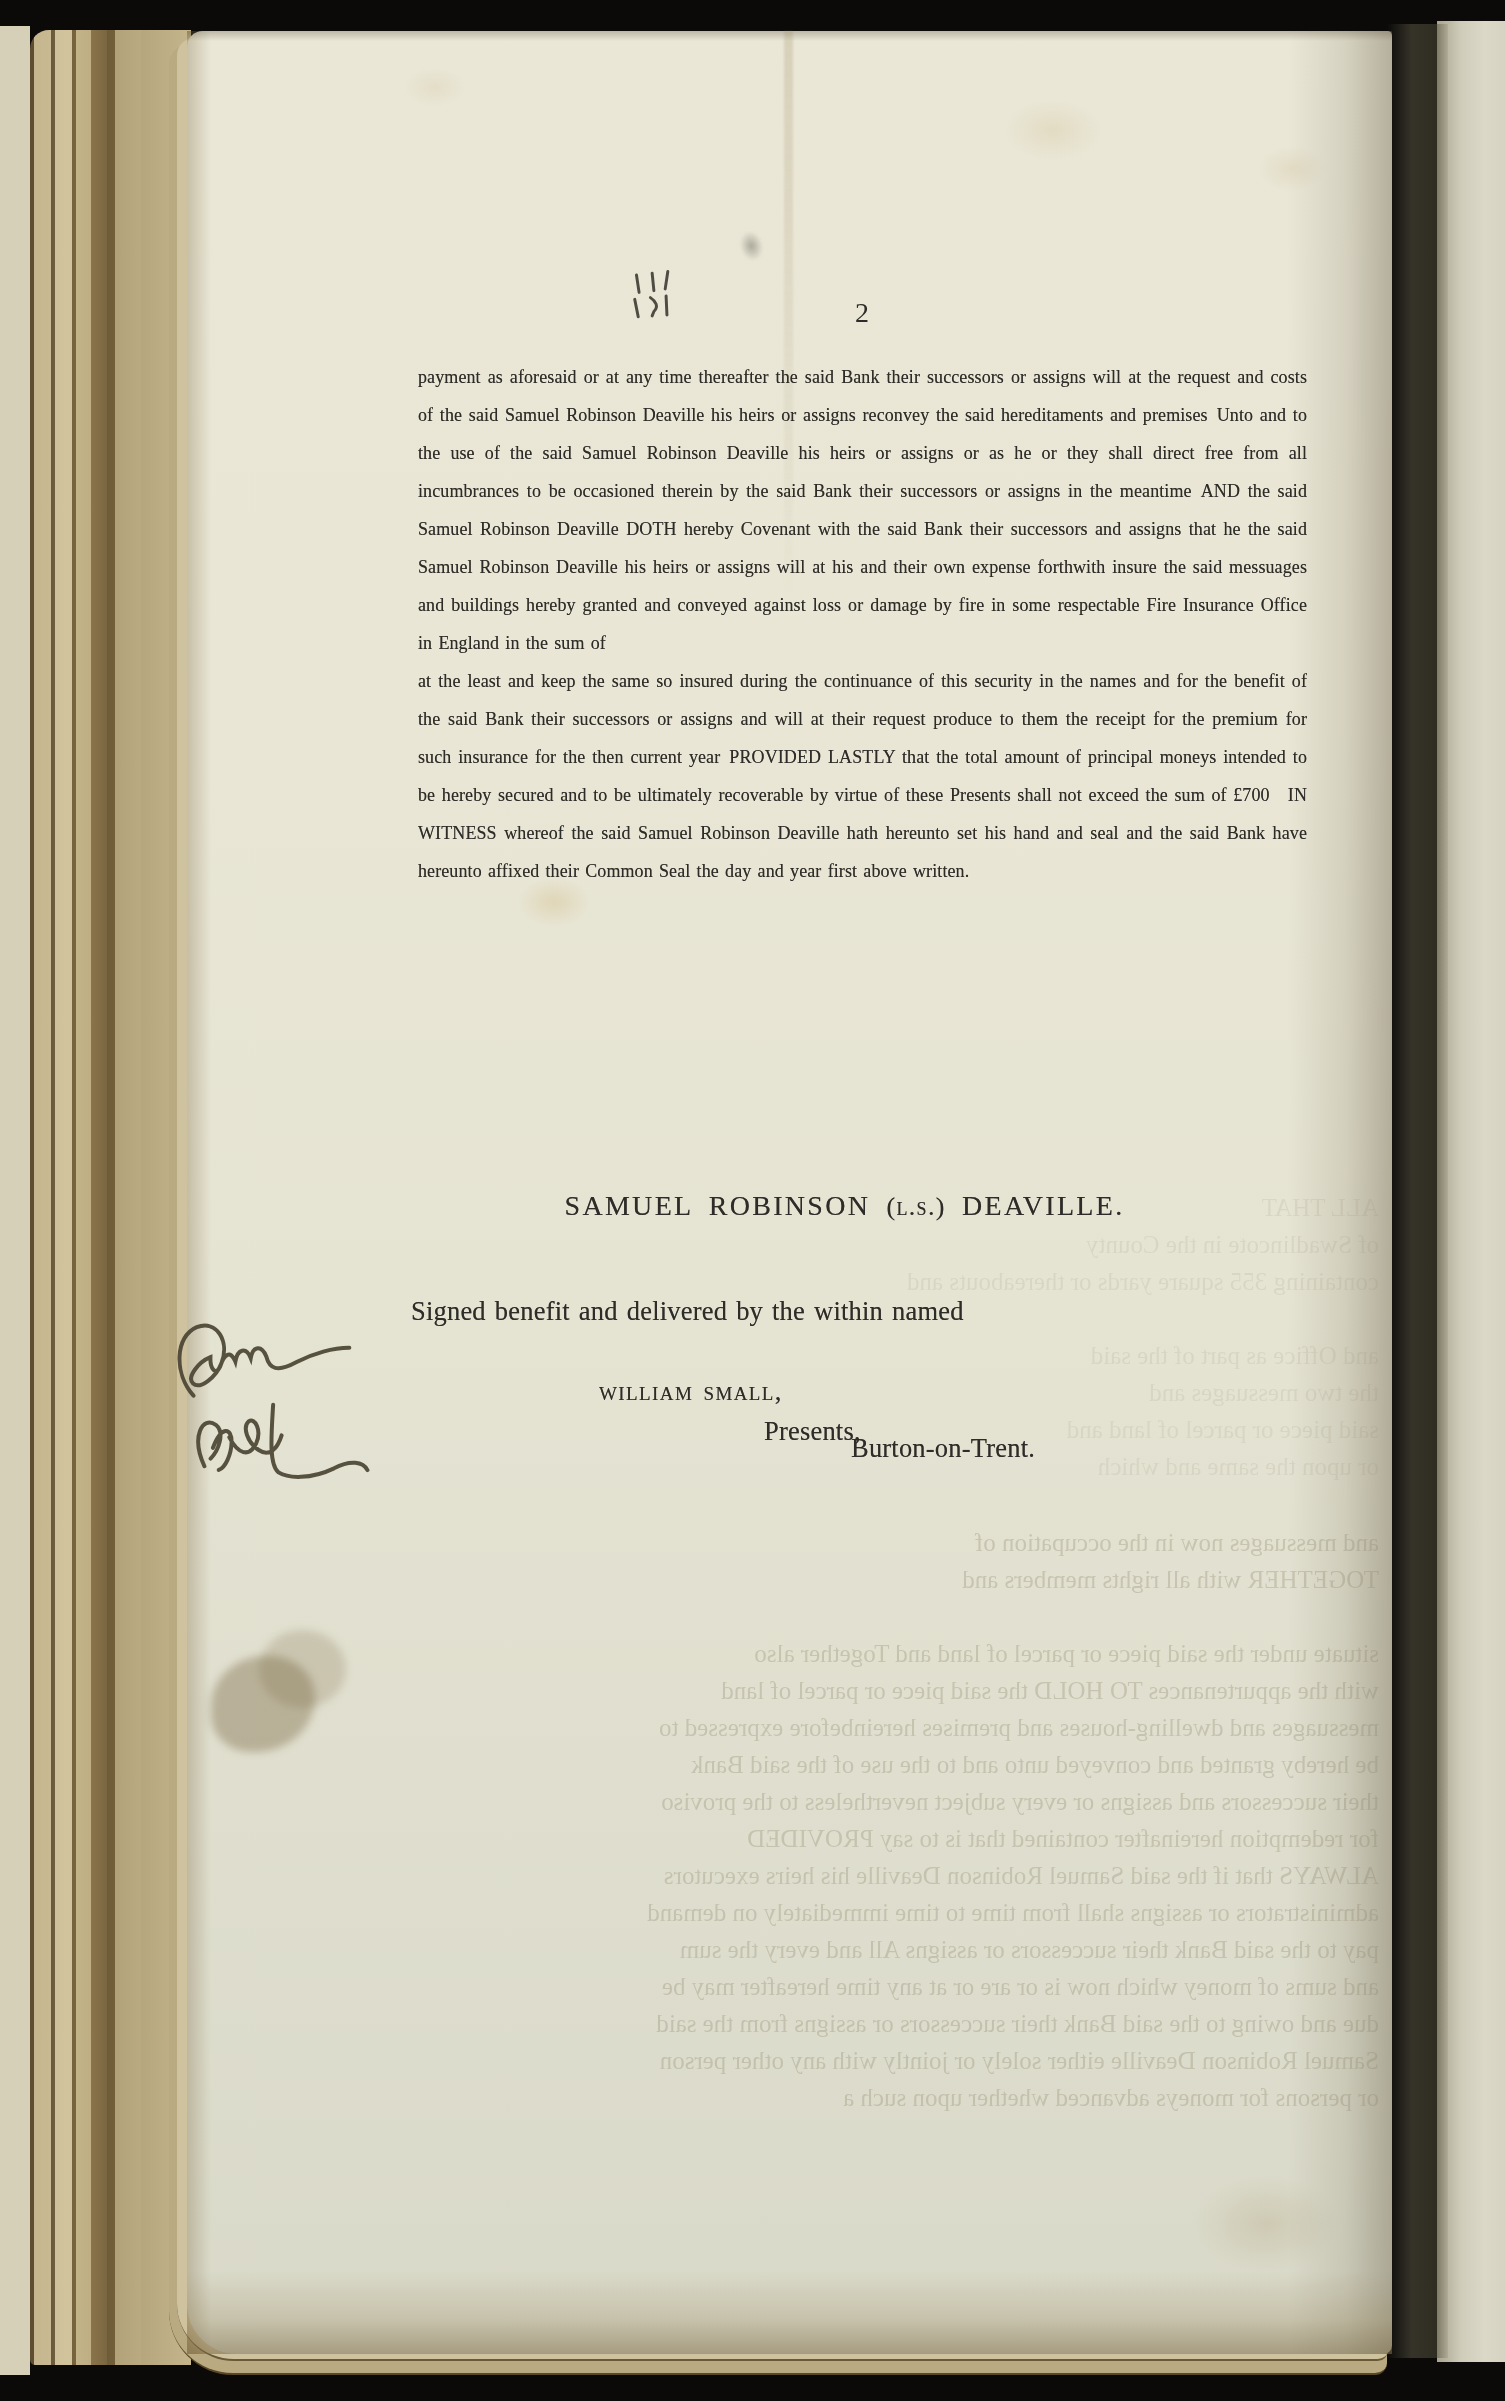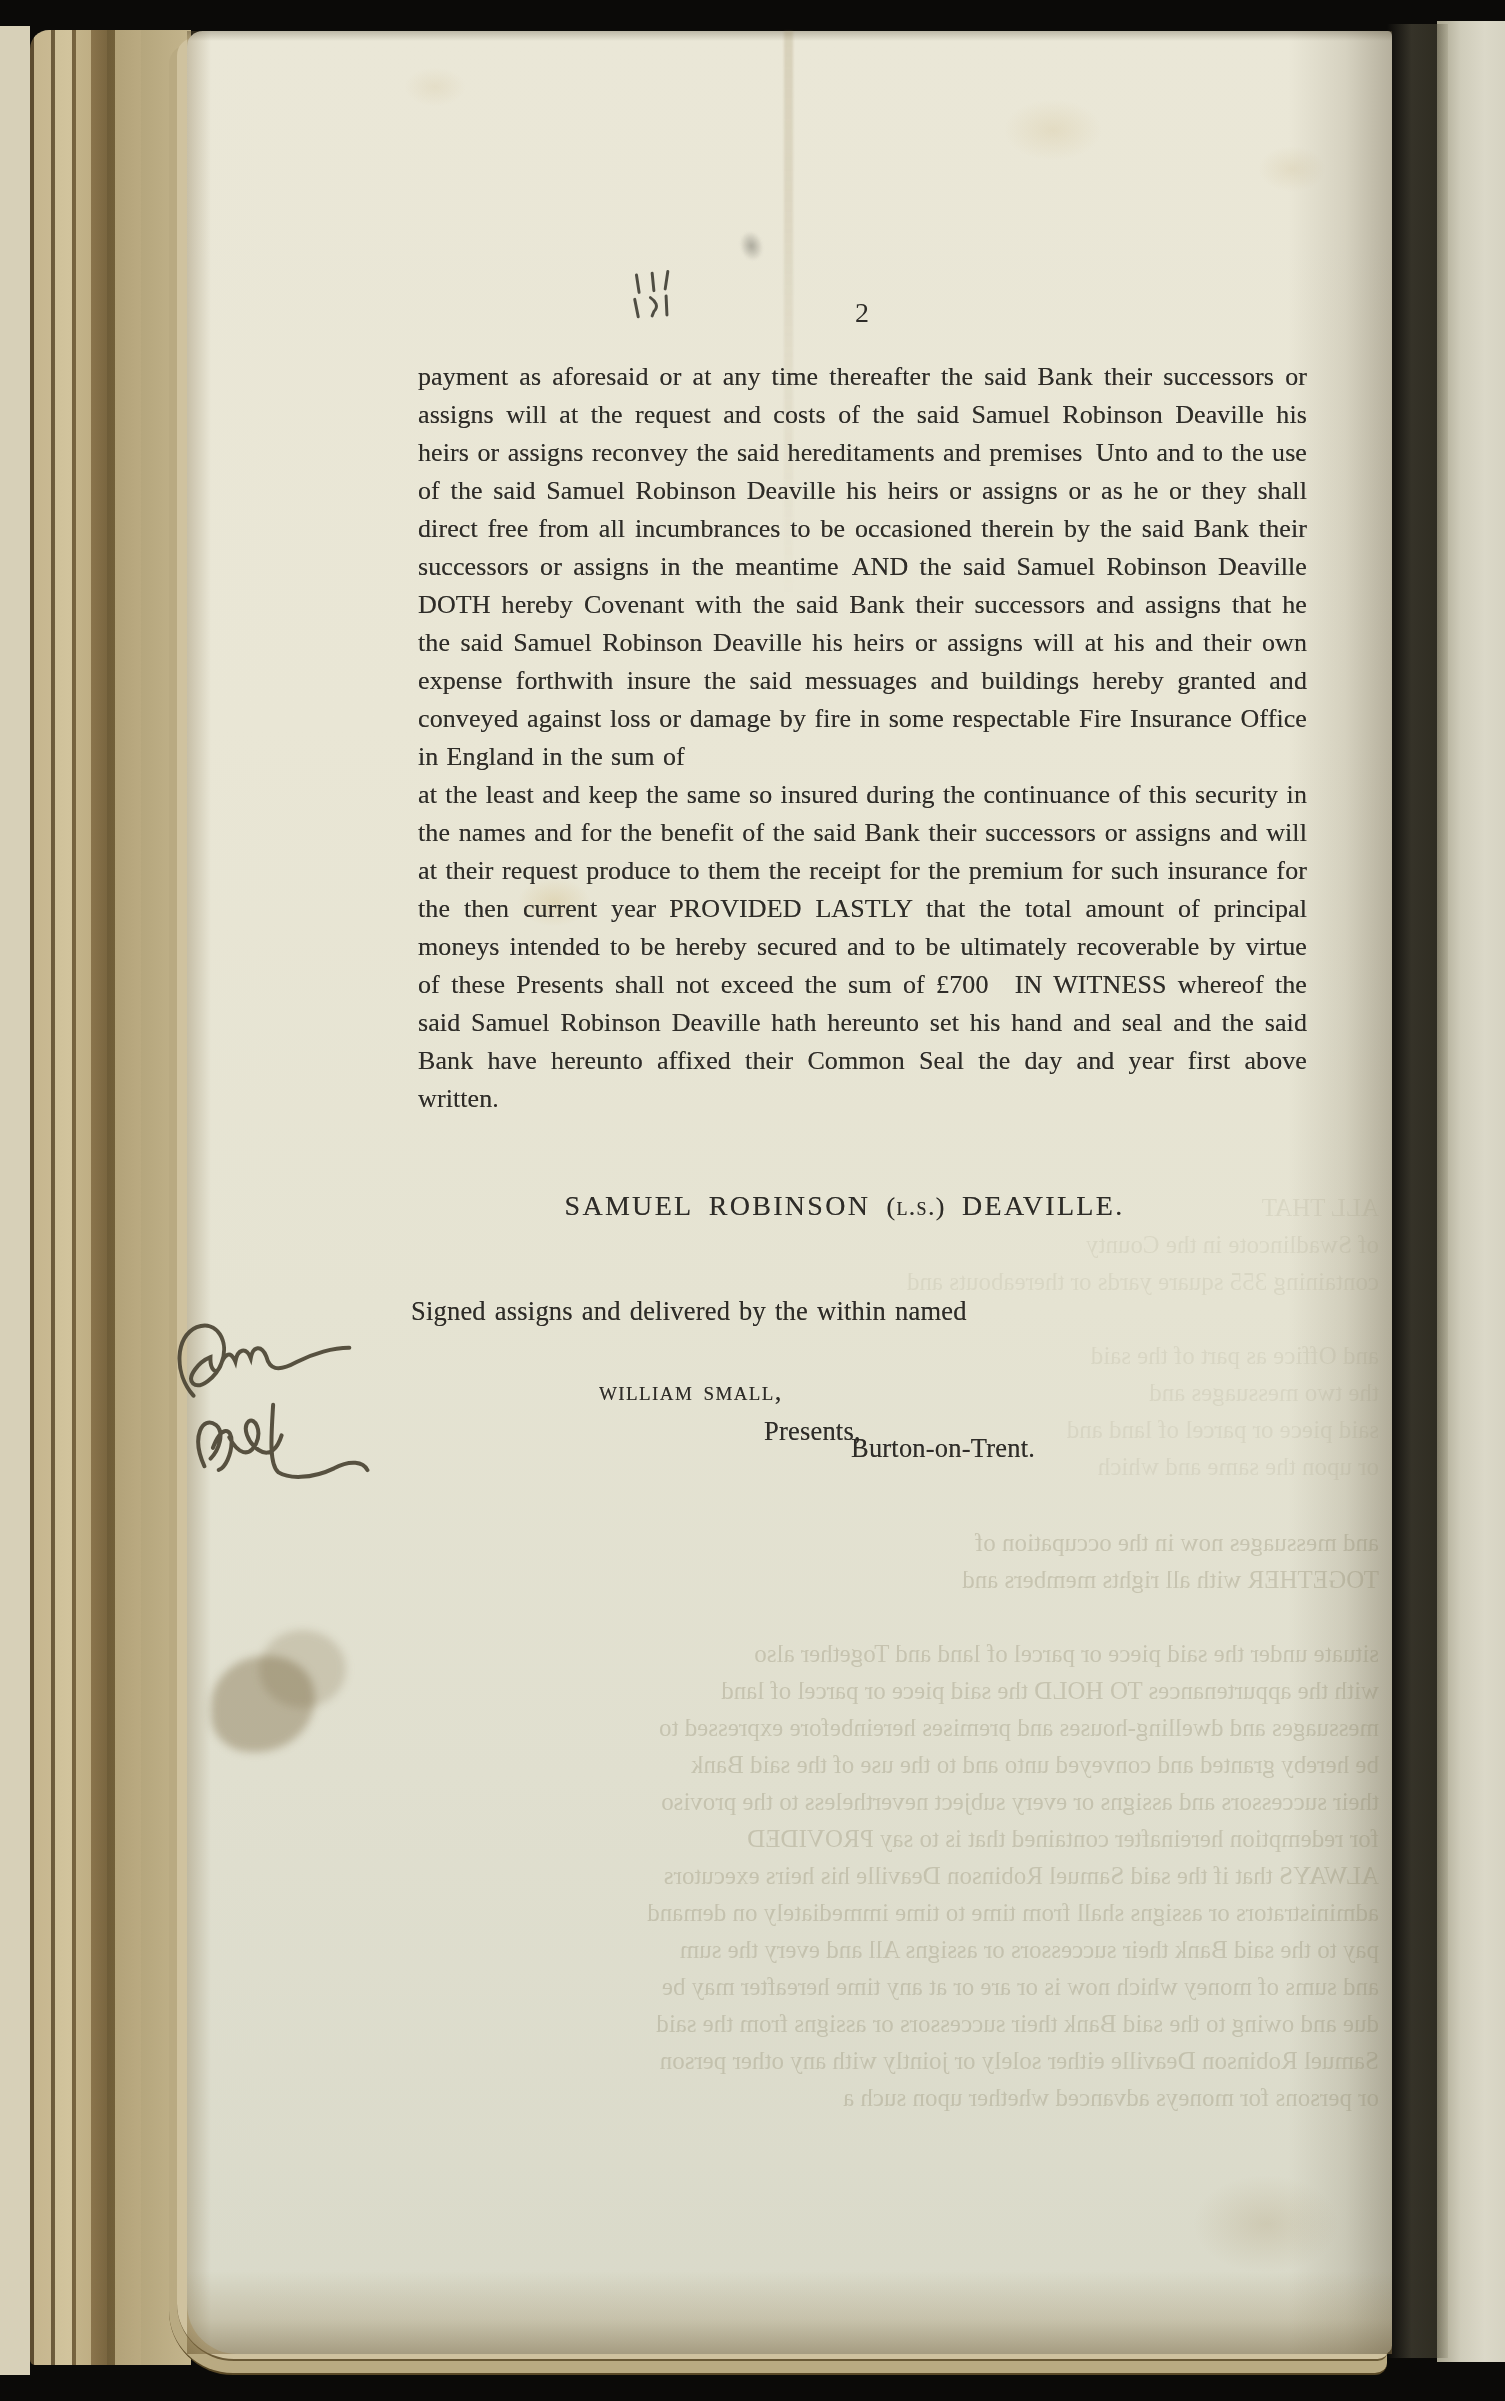--- a/index.html
+++ b/index.html
@@ -42,21 +42,21 @@
   .shade-top{position:absolute;left:0;right:0;top:0;height:10.4px;
     background:linear-gradient(180deg,rgba(80,70,50,.30),rgba(80,70,50,0));}
   .shade-bottom{position:absolute;left:0;right:0;bottom:0;height:83px;
     background:linear-gradient(180deg,rgba(140,120,75,0),rgba(140,120,75,.25) 60%,rgba(115,96,58,.5));}
   .crease{position:absolute;left:597px;top:0;width:8.7px;height:566px;filter:blur(0.9px);
     background:linear-gradient(180deg,rgba(150,130,85,.22),rgba(150,130,85,.06) 75%,rgba(150,130,85,0));}
   
   .page-number{position:absolute;left:231px;top:266px;width:889px;text-align:center;
     font-size:28px;letter-spacing:0.9px;}
   .deed-text{position:absolute;left:231px;top:327px;width:889px;
-    font-size:26px;line-height:38px;text-align:justify;
+    font-size:18px;line-height:38px;text-align:justify;
     letter-spacing:0.1px;word-spacing:1.6px;
     text-shadow:0 0 0.5px rgba(42,40,34,.55);}
   .deed-text p{margin:0;}
   .signature-row{position:absolute;left:213px;top:1159px;width:889px;text-align:center;
     font-size:28px;letter-spacing:2.3px;word-spacing:7px;white-space:nowrap;
     text-shadow:0 0 0.5px rgba(42,40,34,.55);}
   .seal{font-variant:small-caps;text-transform:lowercase;font-size:26px;letter-spacing:1.3px;}
   .att{position:absolute;font-size:26.5px;letter-spacing:0.2px;word-spacing:2.2px;white-space:nowrap;
     text-shadow:0 0 0.5px rgba(42,40,34,.55);}
   .att-1{left:224px;top:1265px;}
@@ -149,21 +149,21 @@
     </svg>
     <div class="ink-blot"></div>
 
     <div class="deed-text">
       <p>payment as aforesaid or at any time thereafter the said Bank their successors or assigns will at the request and costs of the said Samuel Robinson Deaville his heirs or assigns reconvey the said hereditaments and premises Unto and to the use of the said Samuel Robinson Deaville his heirs or assigns or as he or they shall direct free from all incumbrances to be occasioned therein by the said Bank their successors or assigns in the meantime AND the said Samuel Robinson Deaville DOTH hereby Covenant with the said Bank their successors and assigns that he the said Samuel Robinson Deaville his heirs or assigns will at his and their own expense forthwith insure the said messuages and buildings hereby granted and conveyed against loss or damage by fire in some respectable Fire Insurance Office in England in the sum of</p>
       <p>at the least and keep the same so insured during the continuance of this security in the names and for the benefit of the said Bank their successors or assigns and will at their request produce to them the receipt for the premium for such insurance for the then current year PROVIDED LASTLY that the total amount of principal moneys intended to be hereby secured and to be ultimately recoverable by virtue of these Presents shall not exceed the sum of £700  IN WITNESS whereof the said Samuel Robinson Deaville hath hereunto set his hand and seal and the said Bank have hereunto affixed their Common Seal the day and year first above written.</p>
     </div>
 
     <div class="signature-row"><span>SAMUEL ROBINSON </span><span class="seal">(l.s.)</span><span> DEAVILLE.</span></div>
 
-    <div class="att att-1">Signed assigns and delivered by the within named</div>
+    <div class="att att-1">Signed benefit and delivered by the within named</div>
     <div class="att att-3">William Small,</div>
     <div class="att att-4">Presents,</div>
     <div class="att att-5">Burton-on-Trent.</div>
 
     <svg class="initials" width="218" height="200" viewBox="0 0 250 230">
       <g stroke="#4b4534" stroke-width="4.6" stroke-linecap="round" fill="none" opacity="0.92">
         <path d="M30,100 C10,72 16,30 42,22 C66,16 78,42 66,66
           C58,82 38,94 31,86 C24,78 40,62 54,58 C52,72 58,80 64,70 C70,56 78,52 82,66
           C86,52 96,50 100,64 C104,50 114,50 118,64 C120,78 128,84 152,74 C172,66 196,62 214,64"></path>
         <path d="M34,182 C22,146 38,124 52,136 C62,146 52,166 42,174

